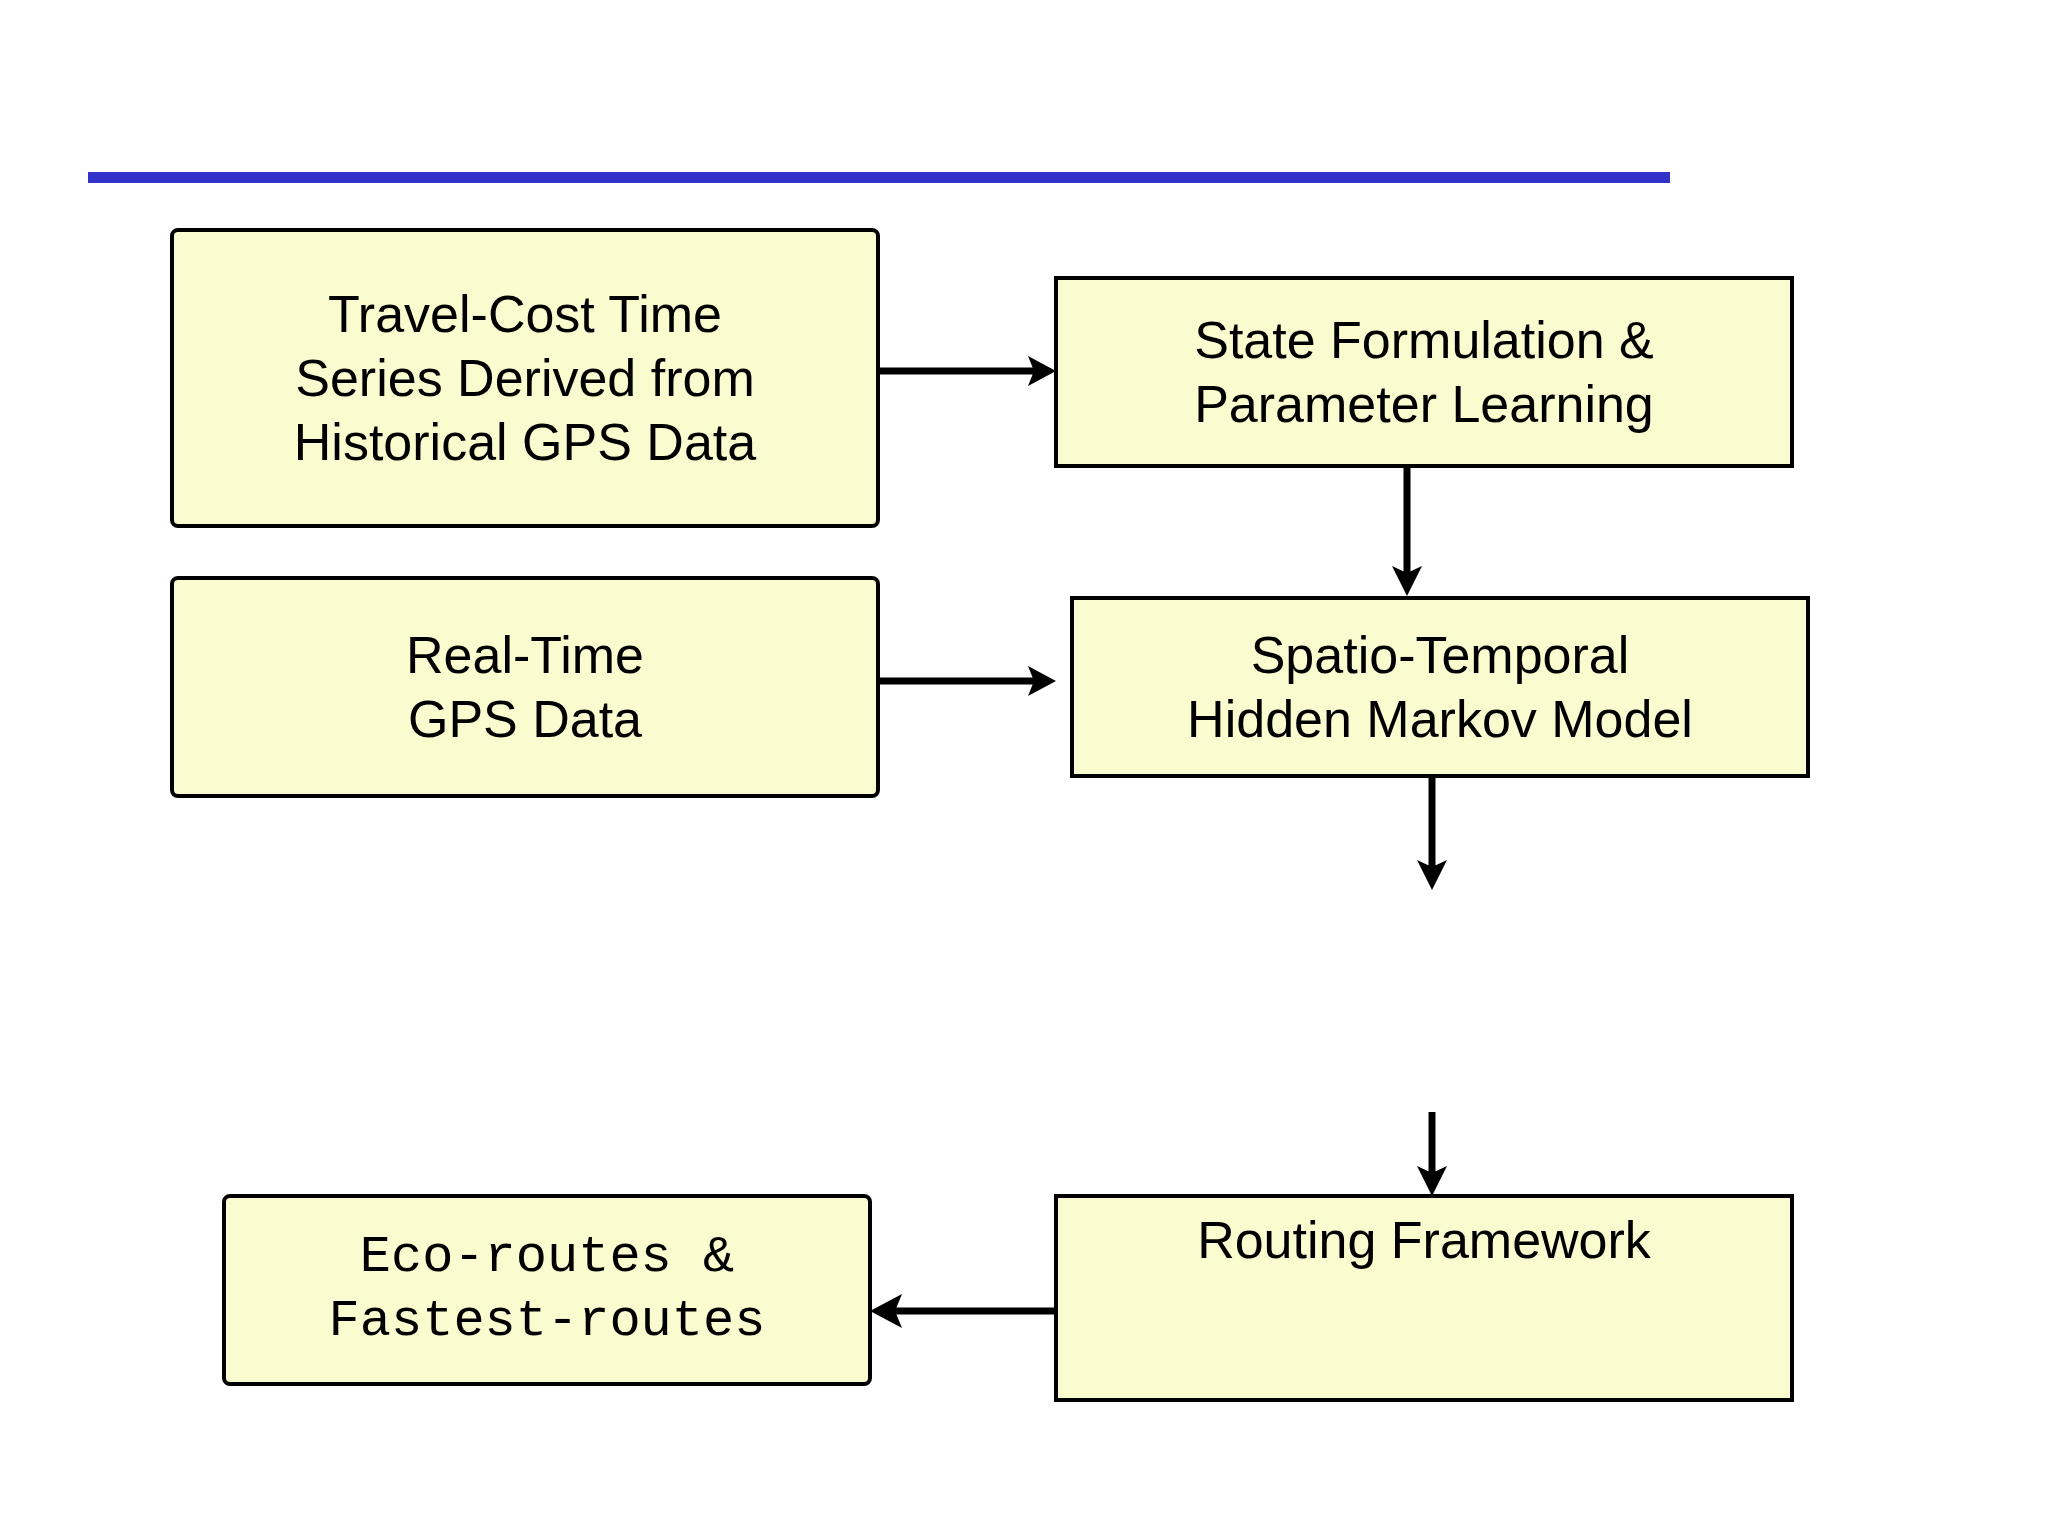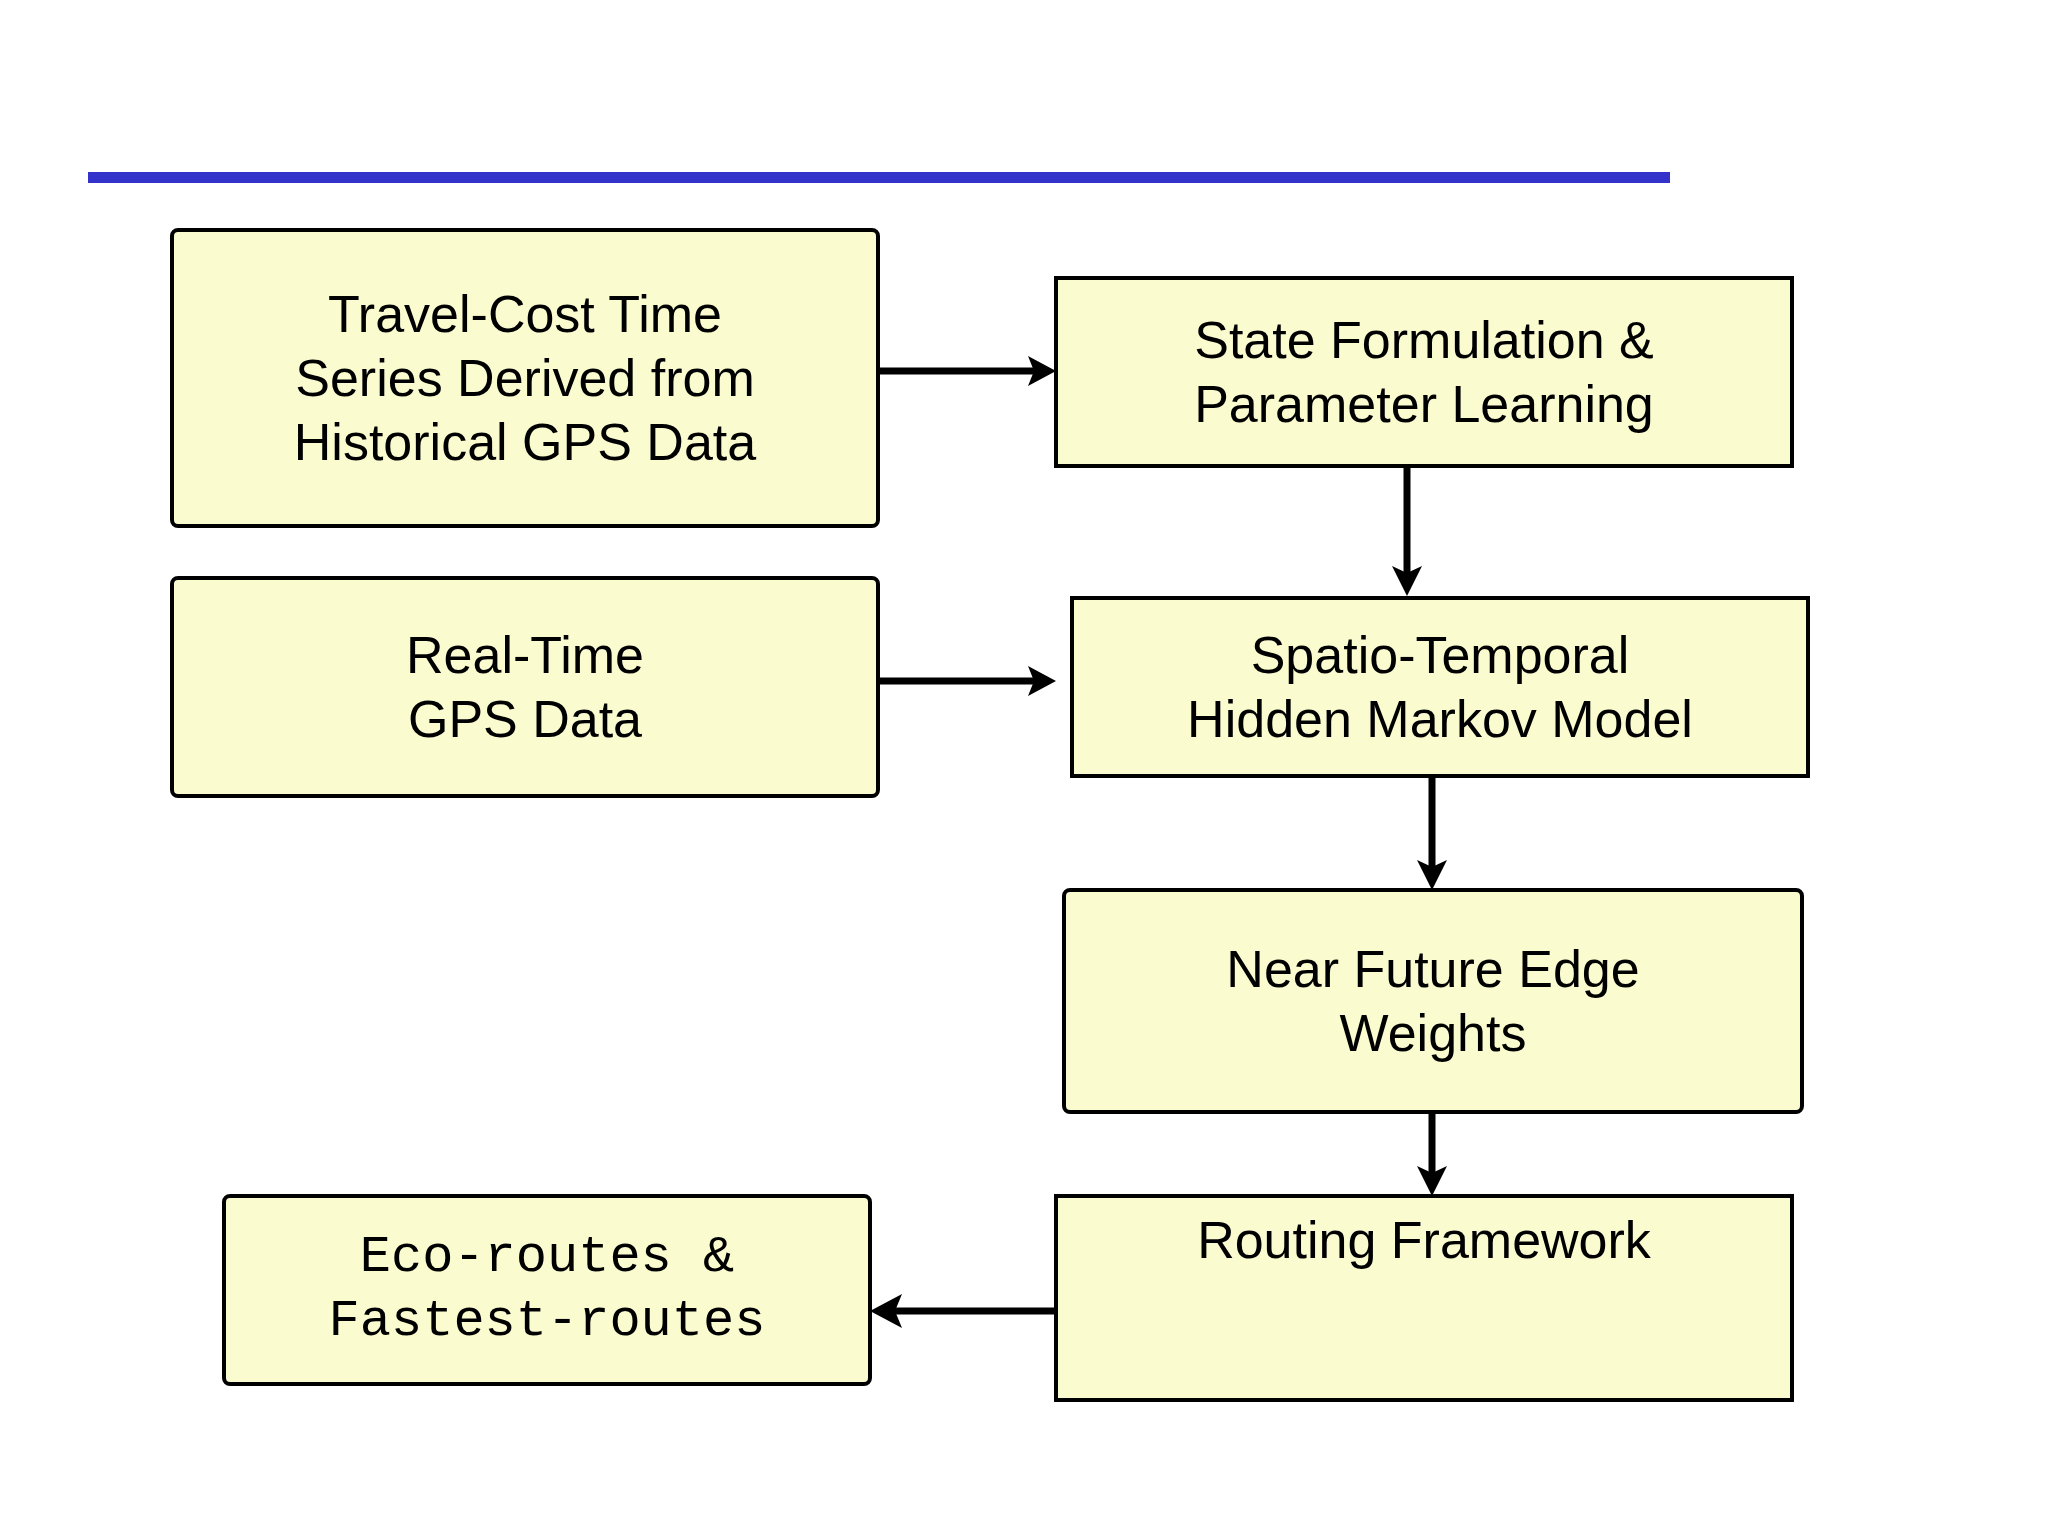--- a/index.html
+++ b/index.html
@@ -97,22 +97,20 @@
 
   <div class="node rect" style="left:1054px; top:276px; width:740px; height:192px;">State Formulation &amp;
 Parameter Learning</div>
 
   <div class="node rounded" style="left:170px; top:576px; width:710px; height:222px;">Real-Time
 GPS Data</div>
 
   <div class="node rect" style="left:1054px; top:596px; width:740px; height:182px;margin-left:16px;">Spatio-Temporal
 Hidden Markov Model</div>
 
-  <div class="node rounded" style="left:1062px; top:888px; width:742px; height:226px;">Near Future Edge
-Weights</div>
 
   <div class="node rect top-align" style="left:1054px; top:1194px; width:740px; height:208px;">Routing Framework</div>
 
   <div class="node rounded" style="left:222px; top:1194px; width:650px; height:192px;font-family:Liberation Mono, monospace;">Eco-routes &amp;
 Fastest-routes</div>
 
   <div class="conn" style="left:876px; top:348px; width:186px; height:46px;">
     <svg width="186" height="46" viewBox="0 0 186 46">
       <line x1="0" y1="23" x2="168" y2="23" stroke="#000" stroke-width="7"></line>
       <polygon points="180,23 152,8 158,23 152,38" fill="#000"></polygon>

